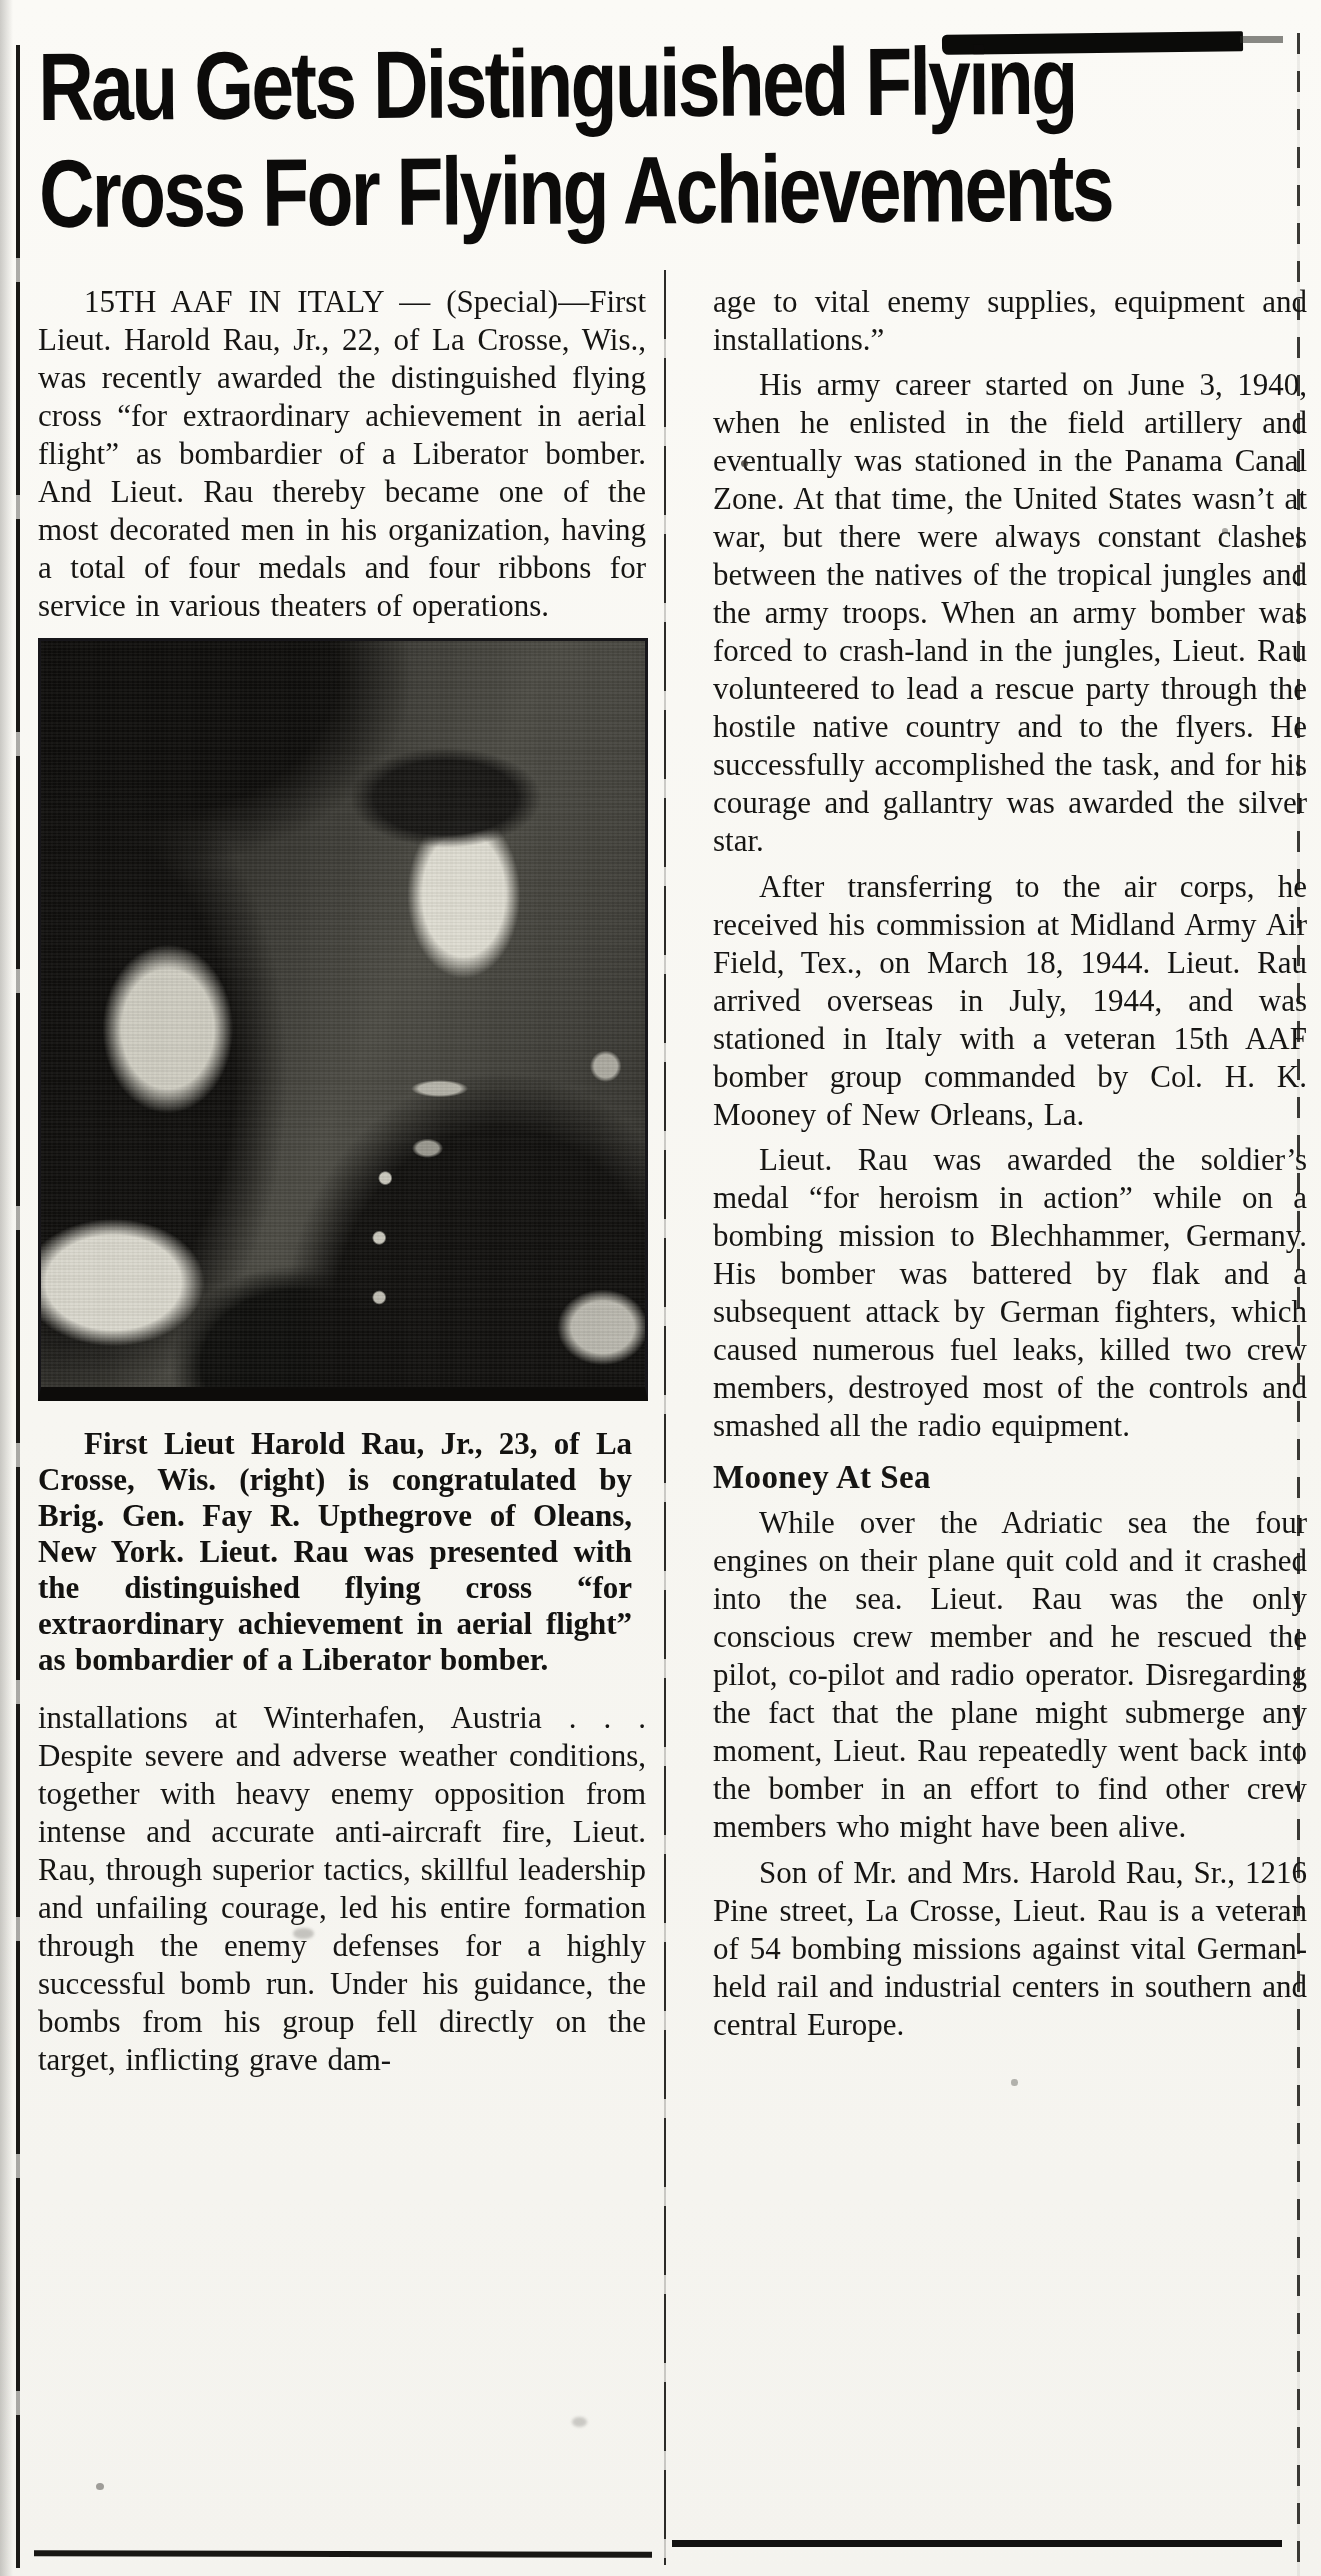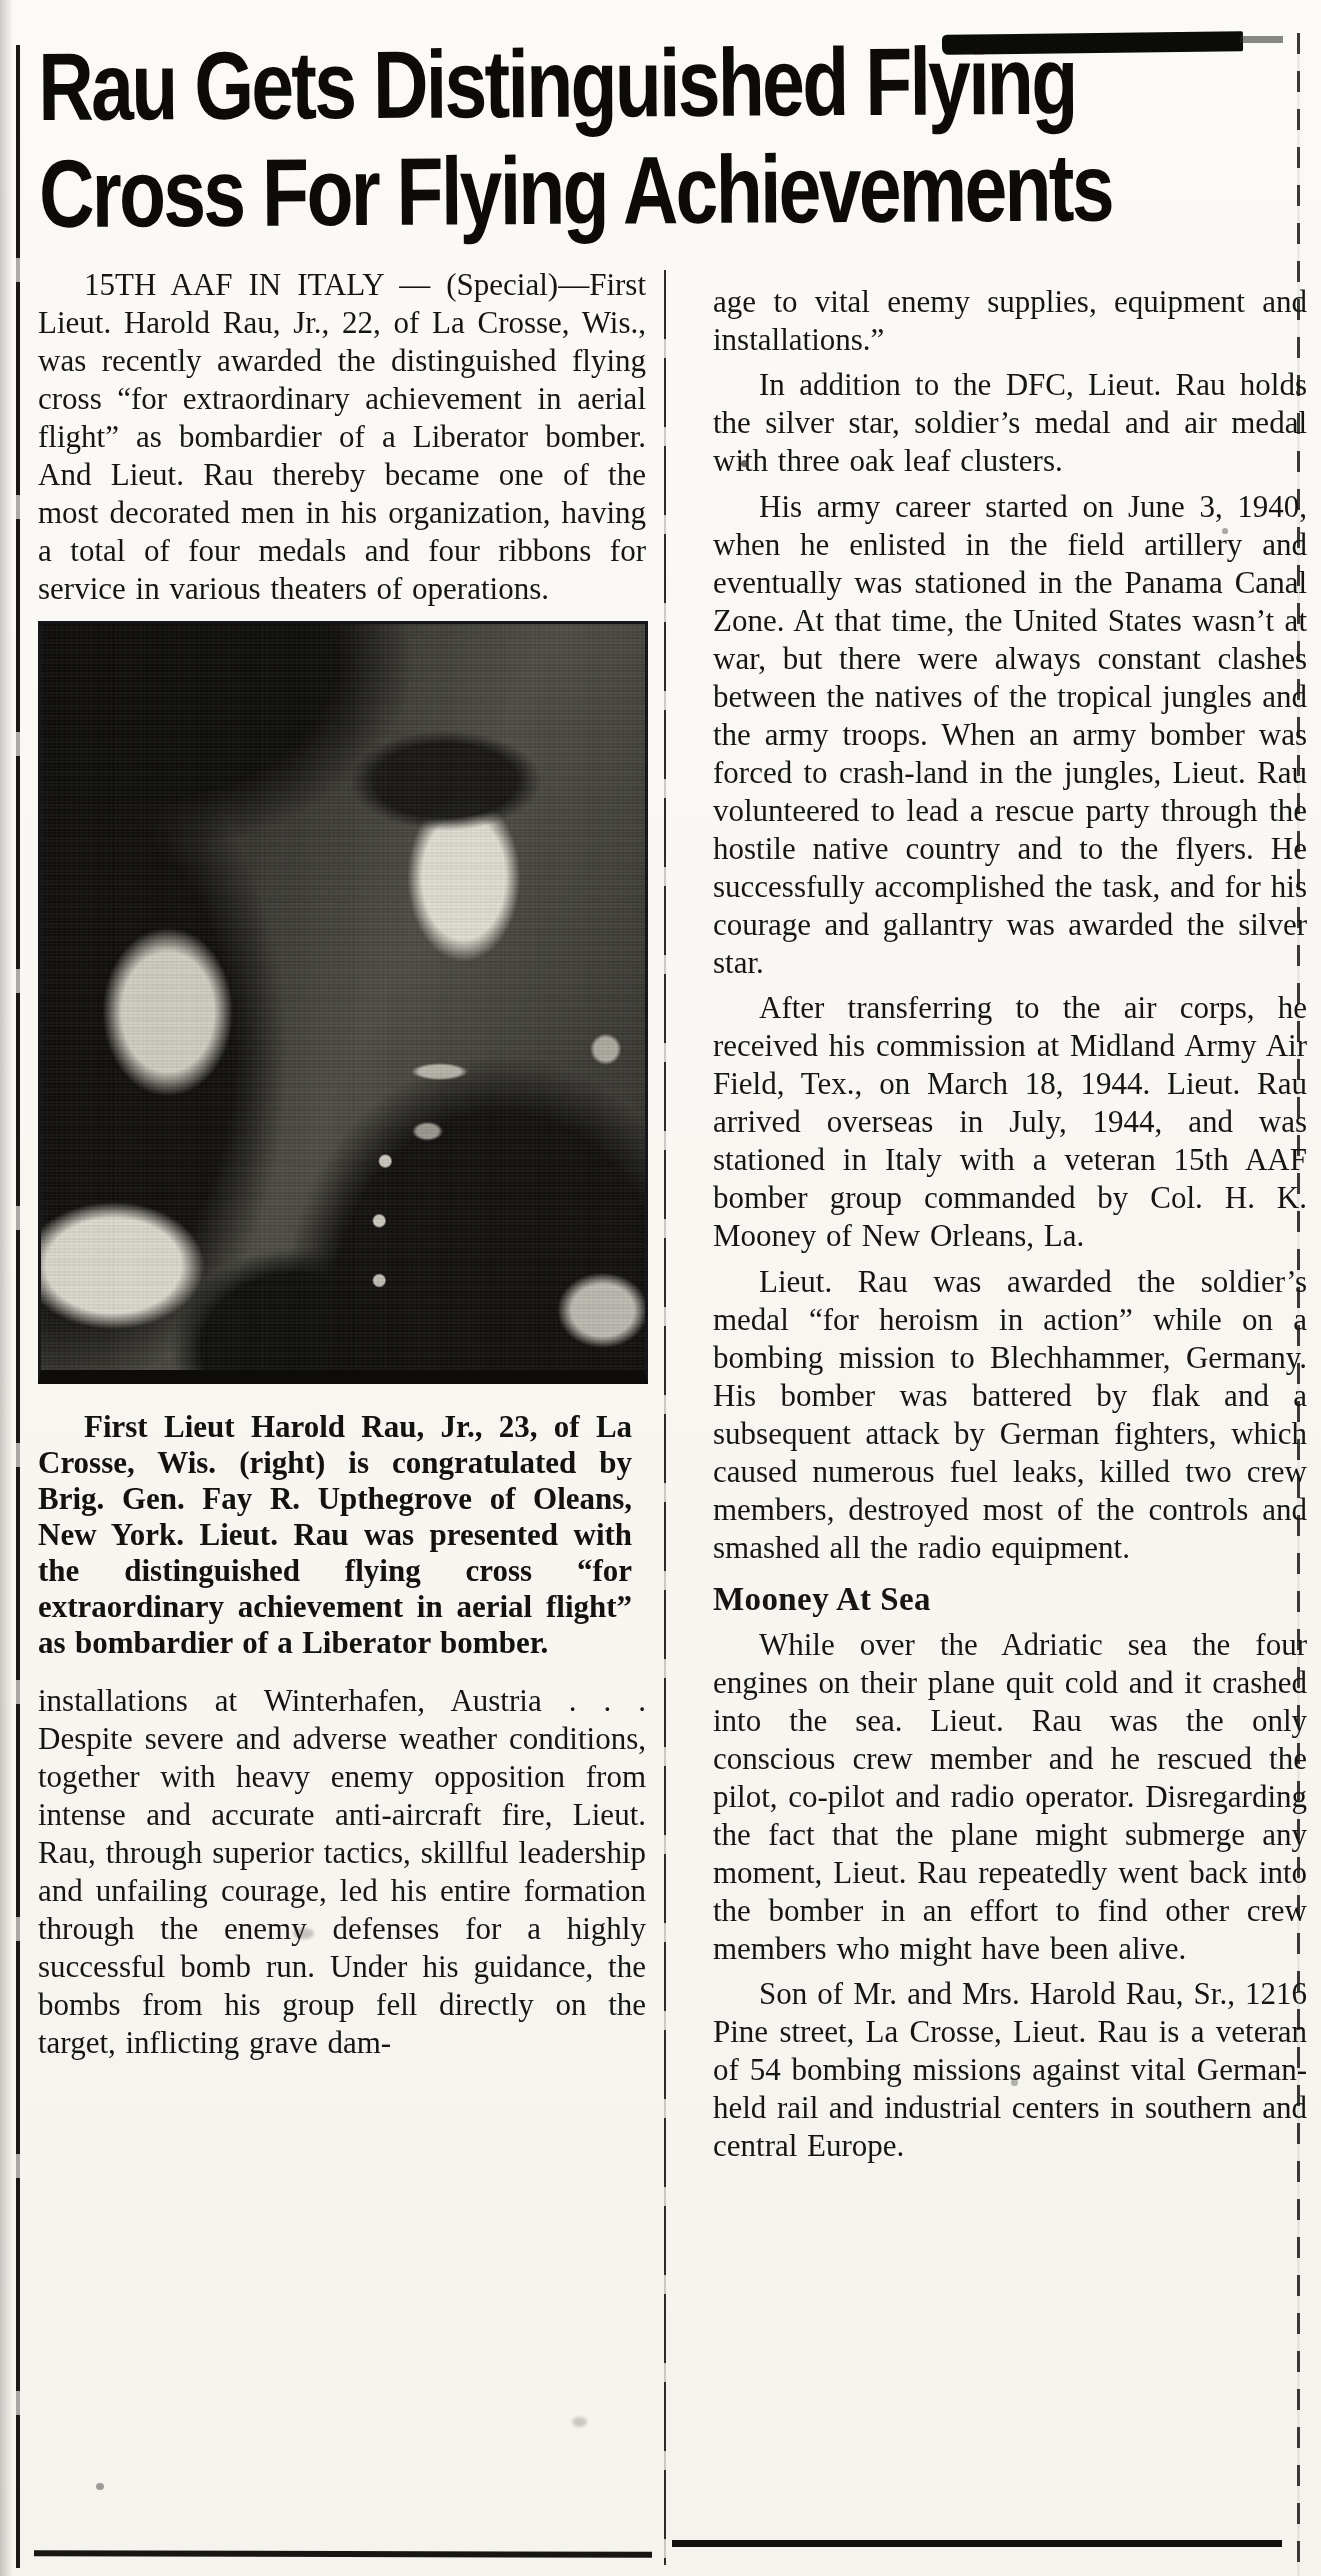--- a/index.html
+++ b/index.html
@@ -24,21 +24,21 @@
 
   
   .headline{position:absolute;left:38px;top:33px;width:1259px;
     font-family:"Liberation Sans","DejaVu Sans",sans-serif;font-weight:700;color:#0c0b0a;
     transform:rotate(-.35deg);transform-origin:left top;}
   .hl{font-size:96px;line-height:107px;letter-spacing:-3.3px;white-space:nowrap;
     transform:scaleX(.80);transform-origin:left center;}
 
   
   .col{position:absolute;text-align:justify;}
-  .col-left{left:38px;top:266px;width:608px;}
+  .col-left{left:38px;top:283px;width:608px;}
   .col-right{left:713px;top:283px;width:594px;}
   .col-divider{position:absolute;left:664px;top:270px;width:1.6px;height:2295px;
     background:repeating-linear-gradient(180deg,#2c2b28 0 69px,rgba(44,43,40,.22) 69px 88px);}
 
   p.body{font-size:31px;line-height:38px;margin:0 0 7.4px;word-spacing:2px;}
   p.cont{text-indent:0;}
   p.ind{text-indent:46px;}
   .subhead{font-size:33px;line-height:38px;font-weight:700;margin:13px 0 8.2px;text-align:left;letter-spacing:0.4px;}
 
   
@@ -123,21 +123,20 @@
 
     <div class="photo"></div>
 
     <p class="caption"><span class="caption-indent"></span><span class="lead">First Lieut Harold Rau, Jr.,</span> <span>23, of La Crosse, Wis. (right) is congratulated by Brig. Gen. Fay R. Upthegrove of Oleans, New York. Lieut. Rau was presented with the distinguished flying cross “for extraordinary achievement in aerial flight” as bombardier of a Liberator bomber.</span></p>
 
     <p class="body cont">installations at Winterhafen, Austria . . . Despite severe and adverse weather conditions, together with heavy enemy opposition from intense and accurate anti-aircraft fire, Lieut. Rau, through superior tactics, skillful leadership and unfailing courage, led his entire formation through the enemy defenses for a highly successful bomb run. Under his guidance, the bombs from his group fell directly on the target, inflicting grave dam-</p>
   </div>
 
   <div class="col col-right">
     <p class="body cont">age to vital enemy supplies, equipment and installations.”</p>
-    <p class="body ind">In addition to the DFC, Lieut. Rau holds the silver star, soldier’s medal and air medal with three oak leaf clusters.</p>
     <p class="body ind">His army career started on June 3, 1940, when he enlisted in the field artillery and eventually was stationed in the Panama Canal Zone. At that time, the United States wasn’t at war, but there were always constant clashes between the natives of the tropical jungles and the army troops. When an army bomber was forced to crash-land in the jungles, Lieut. Rau volunteered to lead a rescue party through the hostile native country and to the flyers. He successfully accomplished the task, and for his courage and gallantry was awarded the silver star.</p>
     <p class="body ind">After transferring to the air corps, he received his commission at Midland Army Air Field, Tex., on March 18, 1944. Lieut. Rau arrived overseas in July, 1944, and was stationed in Italy with a veteran 15th AAF bomber group commanded by Col. H. K. Mooney of New Orleans, La.</p>
     <p class="body ind">Lieut. Rau was awarded the soldier’s medal “for heroism in action” while on a bombing mission to Blechhammer, Germany. His bomber was battered by flak and a subsequent attack by German fighters, which caused numerous fuel leaks, killed two crew members, destroyed most of the controls and smashed all the radio equipment.</p>
     <div class="subhead">Mooney At Sea</div>
     <p class="body ind">While over the Adriatic sea the four engines on their plane quit cold and it crashed into the sea. Lieut. Rau was the only conscious crew member and he rescued the pilot, co-pilot and radio operator. Disregarding the fact that the plane might submerge any moment, Lieut. Rau repeatedly went back into the bomber in an effort to find other crew members who might have been alive.</p>
     <p class="body ind">Son of Mr. and Mrs. Harold Rau, Sr., 1216 Pine street, La Crosse, Lieut. Rau is a veteran of 54 bombing missions against vital German-held rail and industrial centers in southern and central Europe.</p>
   </div>
 
   <div class="rule-bottom-left"></div>
   <div class="rule-bottom-right"></div>

